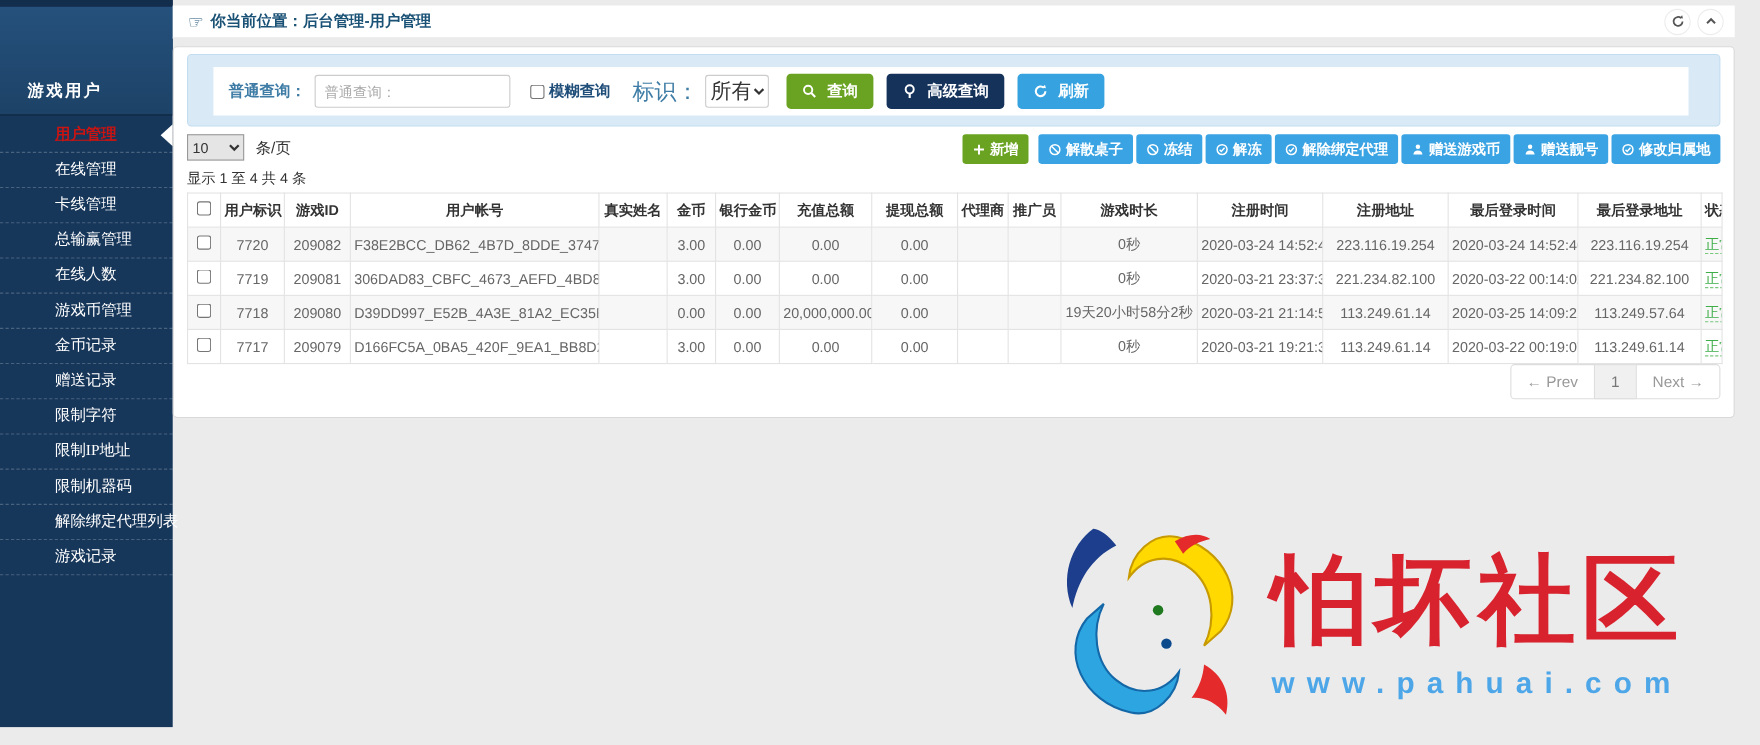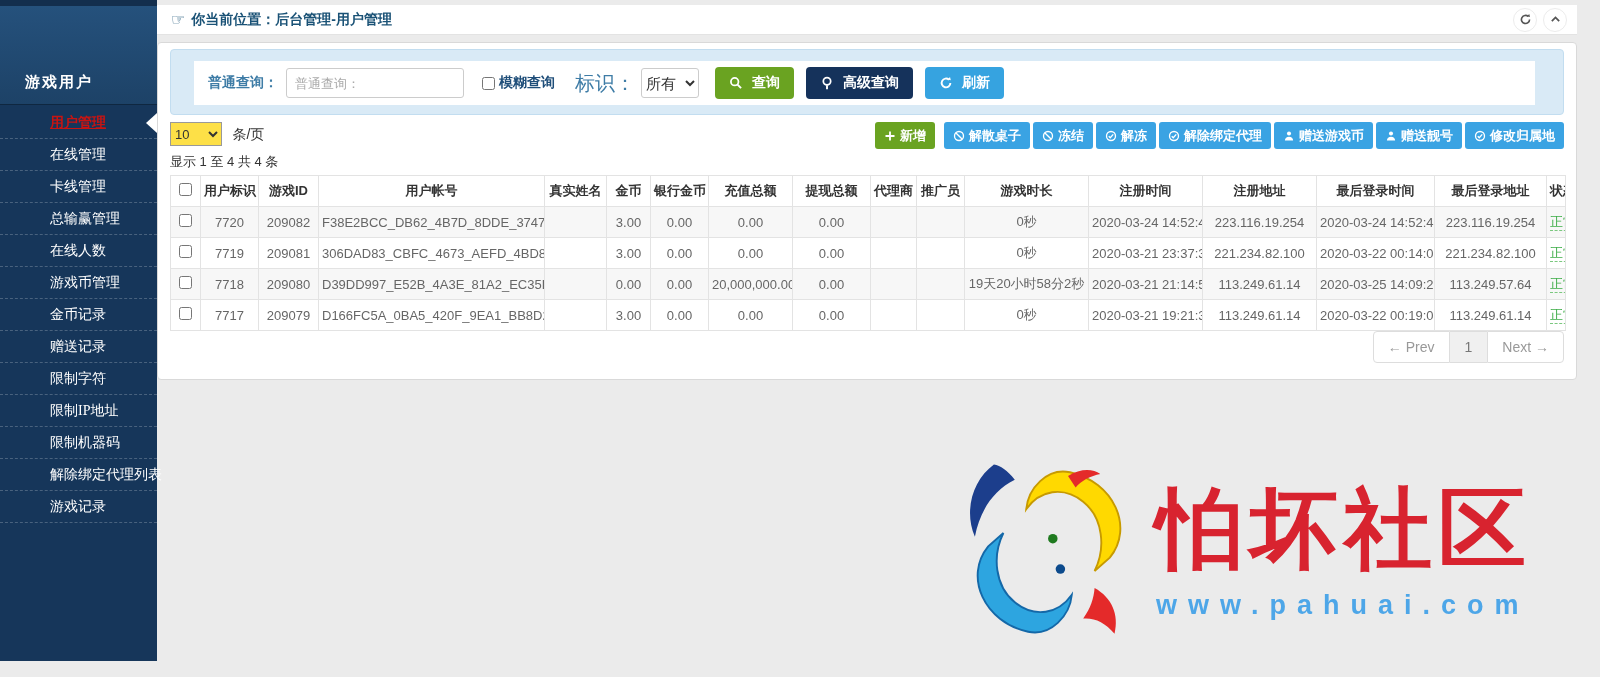--- a/index.html
+++ b/index.html
@@ -76,36 +76,36 @@
     width:178px; height:30px; margin-left:8px;
     border:1px solid #ccc; border-radius:3px; padding:0 8px;
     font-size:13px; color:#333;
   }
   .s-input::placeholder { color:#aaa; }
   .fuzzy-box { margin-left:18px; }
   .fuzzy-label { color:#1f4e79; font-size:14px; font-weight:bold; margin-left:4px; }
   .flag-label { color:#3e7ca6; font-size:20px; margin-left:20px; }
   .s-select {
     height:30px; width:58px; margin-left:6px;
-    border:1px solid #ccc; border-radius:3px; font-size:15px; color:#333;
+    border:1px solid #ccc; border-radius:3px; font-size:19px; color:#333;
     background:#fff;
   }
   .btn {
     height:32px; border:none; border-radius:4px; cursor:pointer;
     color:#fff; font-size:14px; font-weight:bold;
     display:flex; align-items:center; gap:9px; padding:0 14px;
   }
   .btn svg { width:14px; height:14px; }
   .btn-green { background:#6aa321; margin-left:16px; }
   .btn-navy  { background:#15325b; margin-left:12px; }
   .btn-blue  { background:#36a3e0; margin-left:12px; }
 
   .controls-row { position:relative; margin-top:7px; padding:0 12px; height:28px; }
   .pagesize-select {
-    height:24px; width:52px; border:1px solid #999; background:#fde047;
+    height:24px; width:52px; border:1px solid #999; background:#e5e5e5;
     font-size:13px; color:#333;
   }
   .perpage { font-size:14px; color:#333; margin-left:6px; font-weight:normal; }
   .actions { position:absolute; right:12px; top:0; display:flex; gap:3px; align-items:flex-start; }
   .act-btn {
     height:27px; border:none; border-radius:3px; cursor:pointer;
     color:#fff; font-size:13px; font-weight:bold;
     display:flex; align-items:center; gap:4px; padding:0 9px; white-space:nowrap;
   }
   .act-btn .ic { display:flex; }
@@ -132,21 +132,21 @@
   .pg-btn {
     border:1px solid #ddd; background:#fff; color:#999;
     font-size:14px; padding:7px 14px; cursor:pointer;
   }
   .pg-prev { border-radius:4px 0 0 4px; }
   .pg-next { border-radius:0 4px 4px 0; }
   .pg-page { background:#f0f0f0; color:#777; border-left:none; border-right:none; padding:7px 15px; }
 
   
   .watermark {
-    position:absolute; right:68px; bottom:30px;
+    position:absolute; right:68px; bottom:14px;
     display:flex; align-items:center; gap:12px;
   }
   .wm-logo { width:190px; height:190px; }
   .wm-text { display:flex; flex-direction:column; }
   .wm-title {
     color:#d8232f; font-size:88px; font-weight:bold; letter-spacing:6px; line-height:1.05;
   }
   .wm-url {
     color:#4da6e8; font-size:27px; font-weight:bold; letter-spacing:11px; margin-top:14px;
   }

